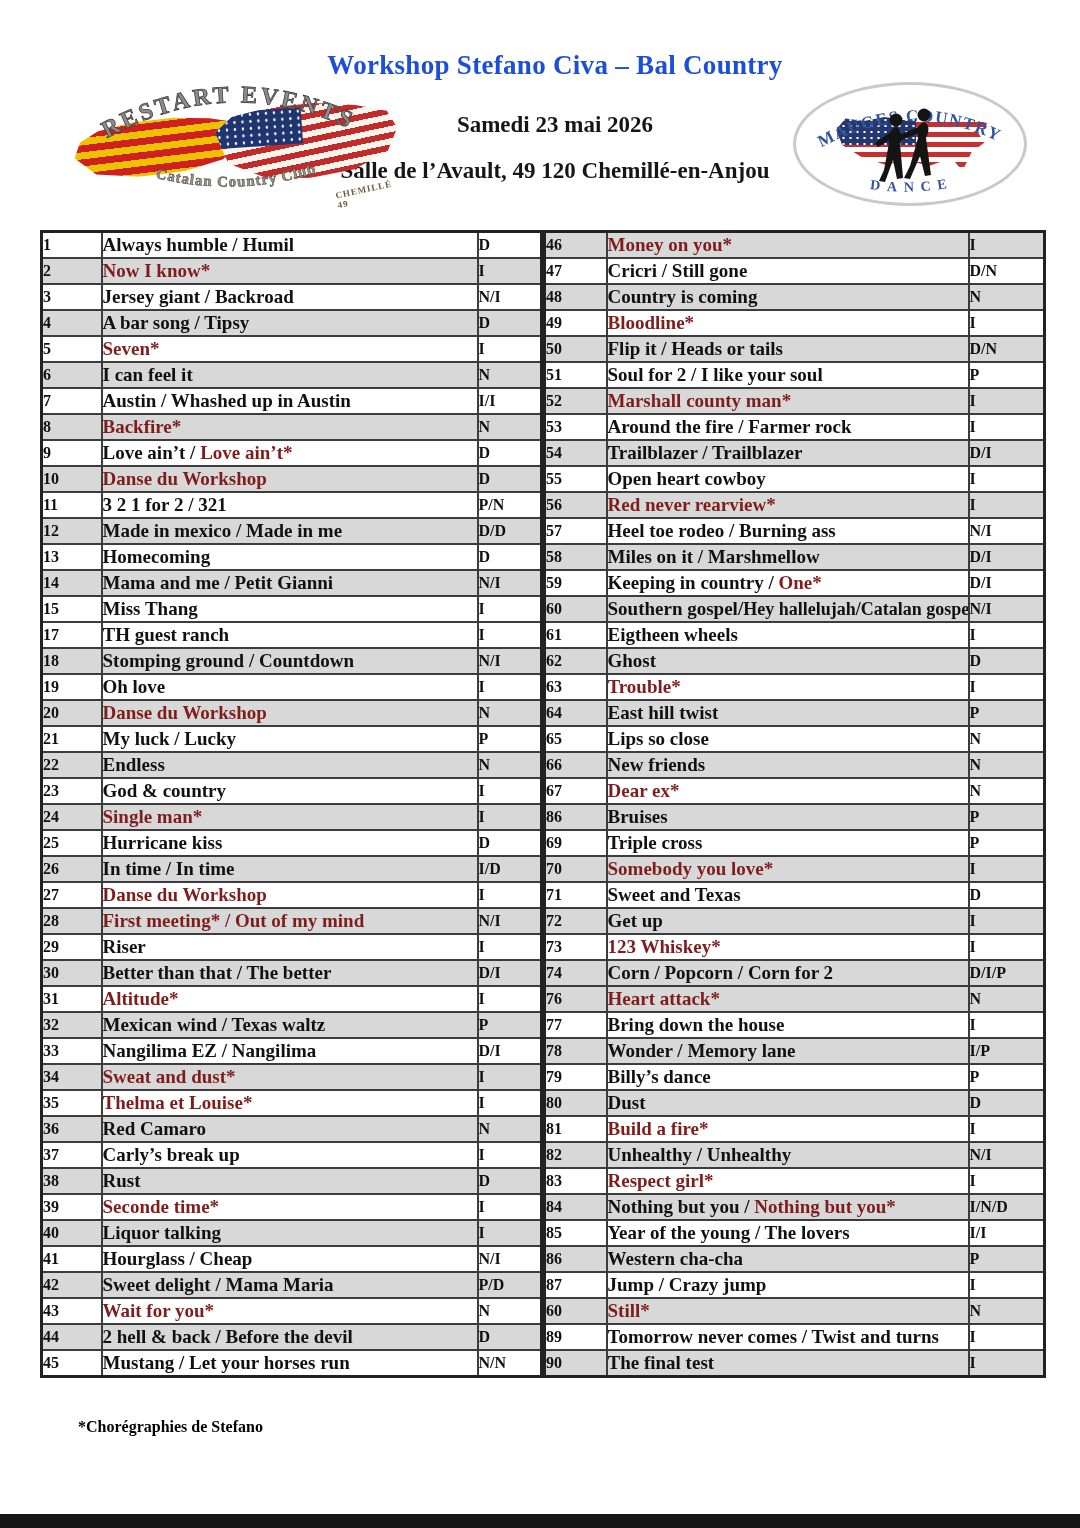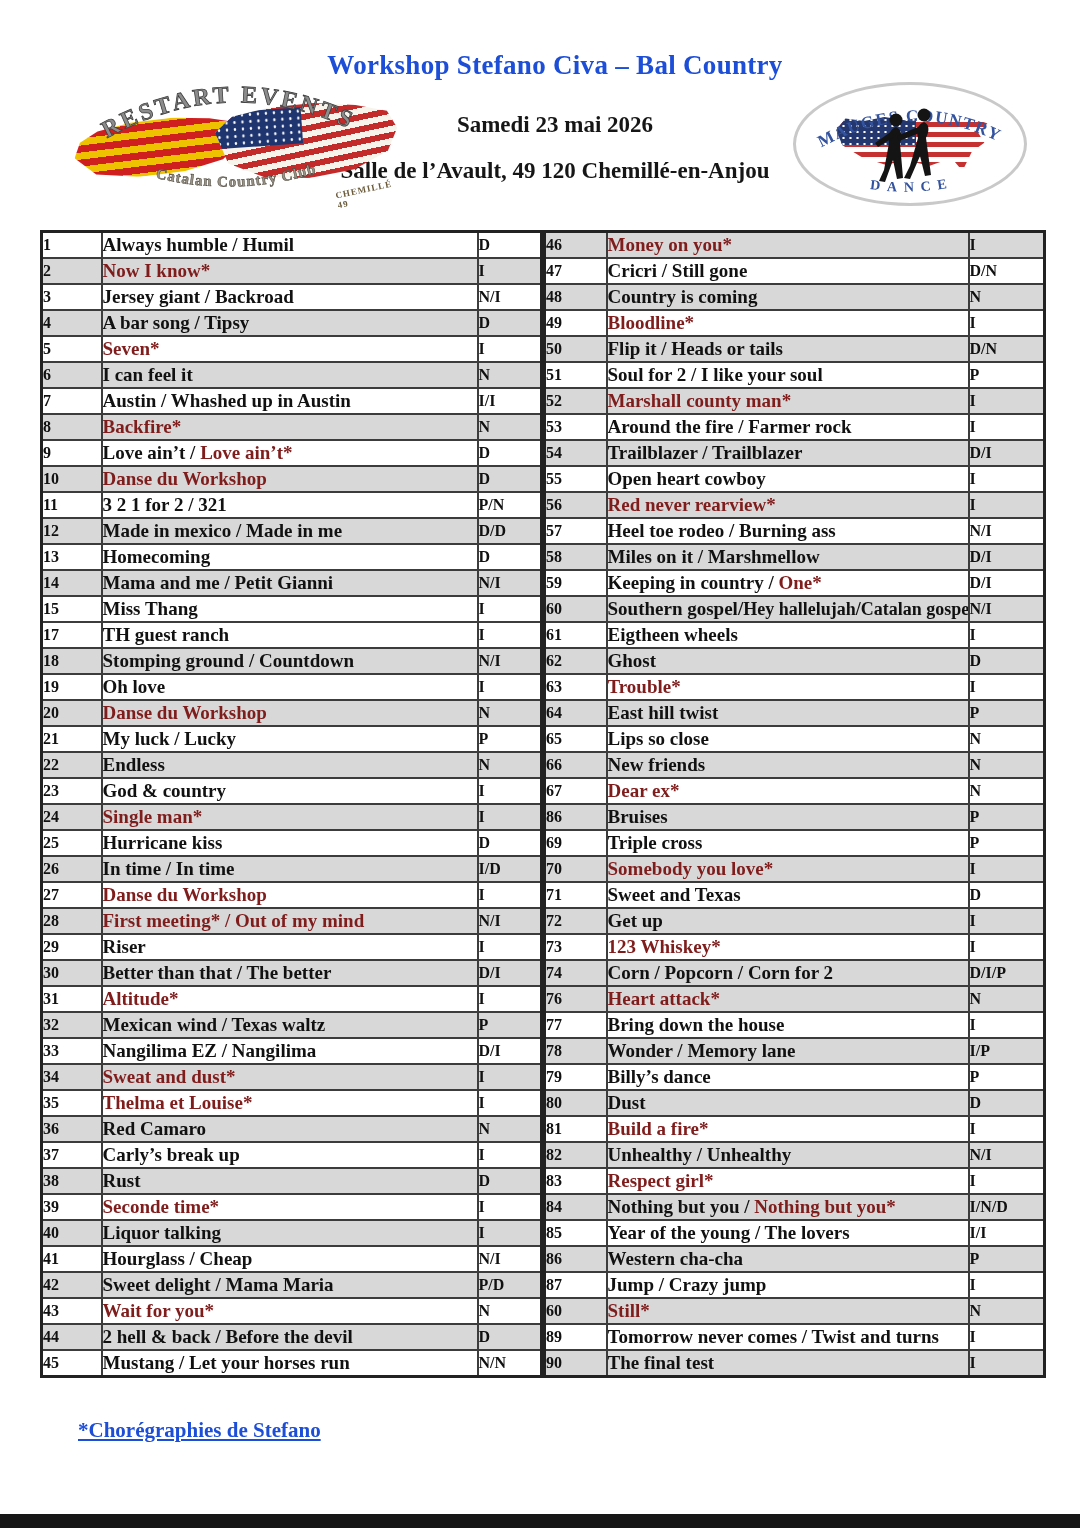--- a/index.html
+++ b/index.html
@@ -73,22 +73,22 @@
   table.songs td { border:2px solid #3c3c3c; height:24px; padding:0; overflow:hidden;
                    white-space:nowrap; }
   tr.shade td { background:#d8d8d8; }
   td.c-num   { font-size:16px; font-weight:bold; color:#111; padding-left:9px;  }
   td.c-name  { font-size:19px; font-weight:bold; color:#111; padding-left:10px; }
   td.c-level { font-size:16px; font-weight:bold; color:#111; padding-left:12px; }
   td.c-name .red   { color:#7f1d1d; }
   td.c-name .small { font-size:18px; }
 
   
-  .footer-note { position:absolute; left:78px; top:1418px; font-size:21px; font-weight:bold;
-                 color:#1d4ed8;text-decoration:underline; }
+  .footer-note { position:absolute; left:78px; top:1418px; font-size:16px; font-weight:bold;
+                 color:#000000; }
   .bottom-bar  { position:absolute; left:0; top:1514px; width:1080px; height:14px; background:#161616; }
 </style>
 </head>
 <body>
 
 <div class="doc-title">Workshop Stefano Civa – Bal Country</div>
 <div class="doc-date">Samedi 23 mai 2026</div>
 <div class="doc-venue">Salle de l’Avault, 49 120 Chemillé-en-Anjou</div>
 
 <div class="logo-left">

